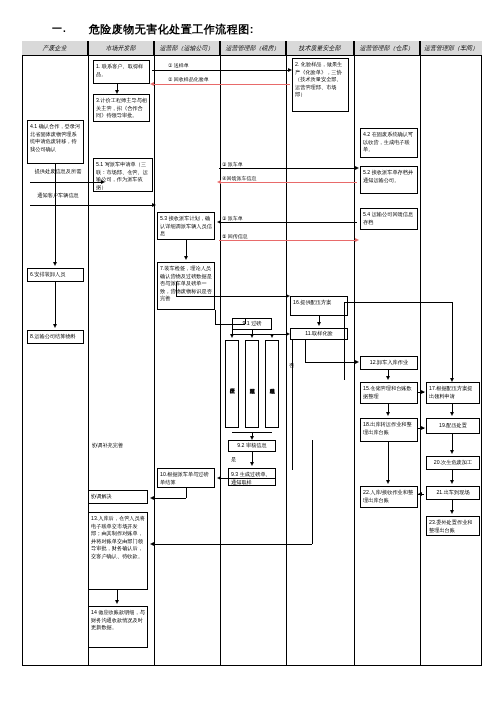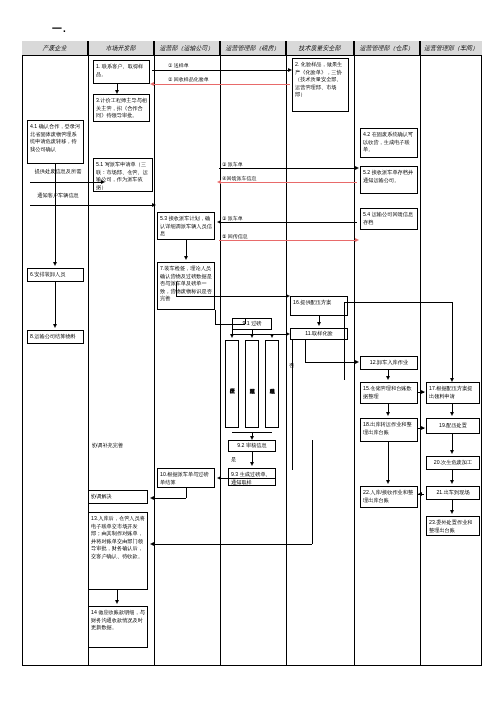--- a/index.html
+++ b/index.html
@@ -50,20 +50,21 @@
   .ar-r.red{border-left-color:#e86a6a;}
   .ar-l.red{border-right-color:#e86a6a;}
 </style>
 </head>
 <body>
 
 <div id="page">
 
   <div class="title-row">
     <span class="title-num">一.</span>
+    <span class="title-text">危险废物无害化处置工作流程图:</span>
   </div>
 
   <div class="frame"></div>
   <div class="header-band"></div>
 
   <div class="lane-head" style="left:22px;width:66px;">产废企业</div>
   <div class="lane-head" style="left:88px;width:66px;">市场开发部</div>
   <div class="lane-head" style="left:154px;width:66px;">运营部（运输公司）</div>
   <div class="lane-head" style="left:220px;width:66px;">运营管理部（磅房）</div>
   <div class="lane-head" style="left:286px;width:68px;">技术质量安全部</div>

